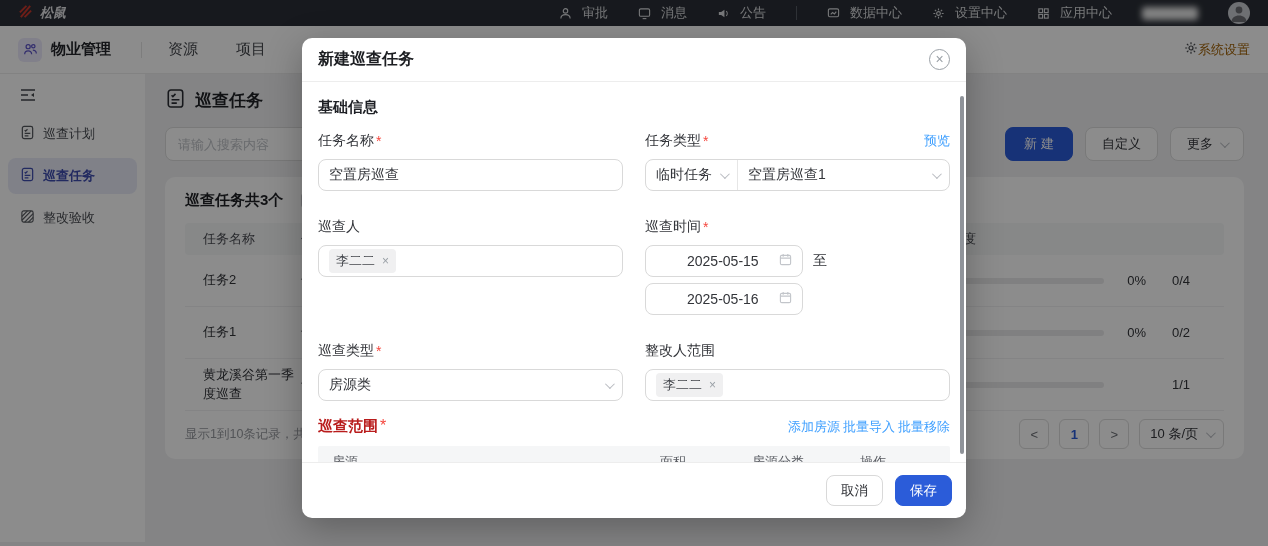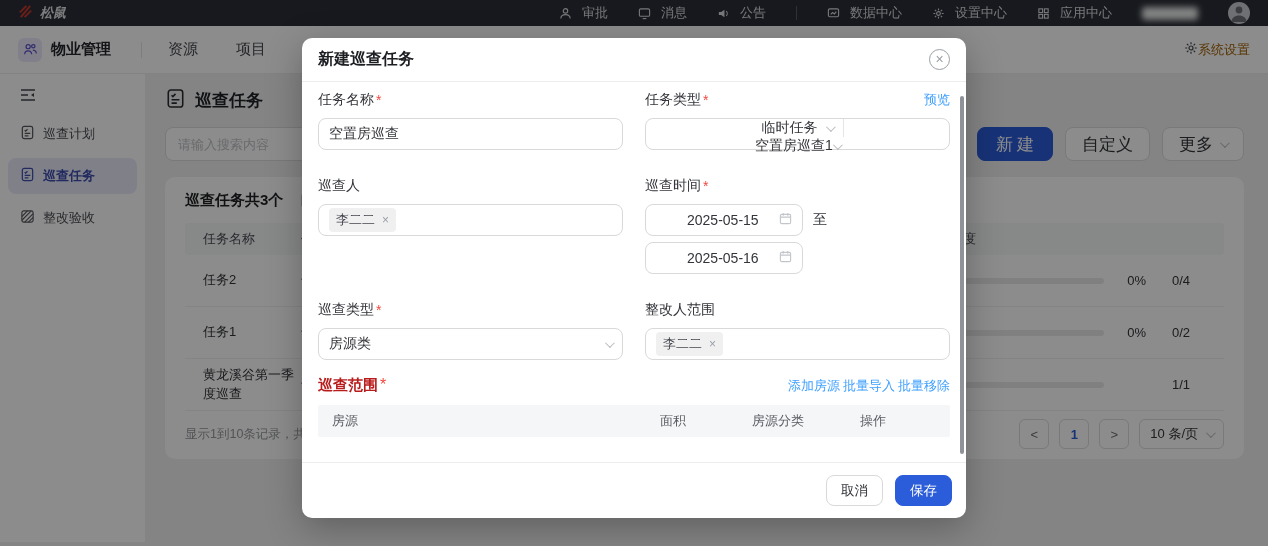--- a/index.html
+++ b/index.html
@@ -33,21 +33,21 @@
   .side-item.active { background:#e9ebf8; color:#3f4db0; font-weight:bold; }
 
   .content { flex:1; padding:14px 24px 0 20px; }
   .page-title-row { display:flex; align-items:center; gap:9px; margin-bottom:14px; }
   .page-title { font-size:17px; font-weight:bold; color:#1f2126; }
 
   .toolbar-row { display:flex; align-items:center; margin-bottom:16px; }
   .search-input { width:300px; height:34px; border:1px solid #dcdcdc; border-radius:8px; padding:0 12px; font-size:13px; color:#333; background:#fff; outline:none; font-family:inherit; }
   .search-input::placeholder { color:#bfc2c7; }
   .toolbar-btns { margin-left:auto; display:flex; gap:12px; }
-  .btn { height:34px; border-radius:8px; border:1px solid #dcdcdc; background:#fff; font-size:17px; color:#33353a; padding:0 16px; display:flex; align-items:center; gap:7px; cursor:pointer; font-family:inherit; }
+  .btn { height:34px; border-radius:8px; border:1px solid #dcdcdc; background:#fff; font-size:13px; color:#33353a; padding:0 16px; display:flex; align-items:center; gap:7px; cursor:pointer; font-family:inherit; }
   .btn-primary { background:#2b5cd9; border-color:#2b5cd9; color:#fff; letter-spacing:4px; padding:0 14px 0 18px; }
 
   .card { background:#fff; border-radius:10px; padding:14px 20px 0; height:282px; }
   .summary-row { display:flex; align-items:center; gap:18px; margin-bottom:13px; }
   .summary-text { font-size:15px; font-weight:bold; color:#1f2126; }
   .checkbox { width:15px; height:15px; border:1px solid #cccdd1; border-radius:3px; background:#fff; cursor:pointer; }
 
   .thead { display:flex; align-items:center; height:32px; background:#f6f7f8; border-radius:4px; font-size:13px; color:#4a4d53; padding:0 18px; }
   .trow  { display:flex; align-items:center; height:52px; border-bottom:1px solid #f1f1f2; font-size:13px; color:#33353a; padding:0 18px; }
   .col-name { width:98px; line-height:1.45; }
@@ -78,21 +78,21 @@
   .section-title { font-size:15px; font-weight:bold; color:#1f2126; margin:8px 0 14px; }
   .fgrid { display:grid; grid-template-columns:1fr 1fr; column-gap:22px; align-items:start; }
   .field { }
   .flabel { display:flex; align-items:center; font-size:14px; color:#33353a; margin-bottom:8px; height:20px; }
   .req { color:#f5463d; margin-left:2px; }
   .flabel .right-link { margin-left:auto; }
   .link { color:#40a0ff; font-size:13px; cursor:pointer; text-decoration:none; }
 
   .ctl { height:32px; border:1px solid #d9d9d9; border-radius:8px; display:flex; align-items:center; padding:0 10px; font-size:14px; color:#33353a; background:#fff; }
   .ctl-input { width:100%; outline:none; border:1px solid #d9d9d9; border-radius:8px; height:32px; padding:0 10px; font-size:14px; color:#33353a; font-family:inherit; }
-  .compound { padding:0;flex-direction:column; }
+  .compound { padding:0; }
   .compound .seg1 { display:flex; align-items:center; gap:8px; padding:0 10px; height:100%; border-right:1px solid #e6e6e6; white-space:nowrap; }
   .compound .seg2 { flex:1; display:flex; align-items:center; padding:0 10px; height:100%; }
   .compound .seg2 .chev { margin-left:auto; }
   .chev { display:inline-block; width:7px; height:7px; border-right:1.4px solid #b9bcc1; border-bottom:1.4px solid #b9bcc1; transform:rotate(45deg) translateY(-2px); flex-shrink:0; }
   .btn .chev, .page-size .chev { transform:rotate(45deg) translateY(-2px); }
 
   .tag { background:#f0f0f1; border-radius:4px; padding:3px 7px; font-size:13px; color:#43464c; display:flex; align-items:center; gap:7px; }
   .tag .x { color:#9aa0a6; font-size:12px; cursor:pointer; }
 
   .mrow1 { margin-bottom:26px; }
@@ -347,20 +347,21 @@
 
 <div class="modal">
   <div class="modal-header">
     <span class="modal-title">新建巡查任务</span>
     <span class="modal-close">×</span>
   </div>
 
   <div class="modal-body">
     <div class="modal-scrollbar"></div>
 
+    <div class="section-title">基础信息</div>
 
     <div class="fgrid mrow1">
       <div class="field">
         <div class="flabel">
             <span>任务名称</span>
             <span class="req">*</span>
           </div>
         <input class="ctl-input" value="空置房巡查" style="">
       </div>
       <div class="field">

